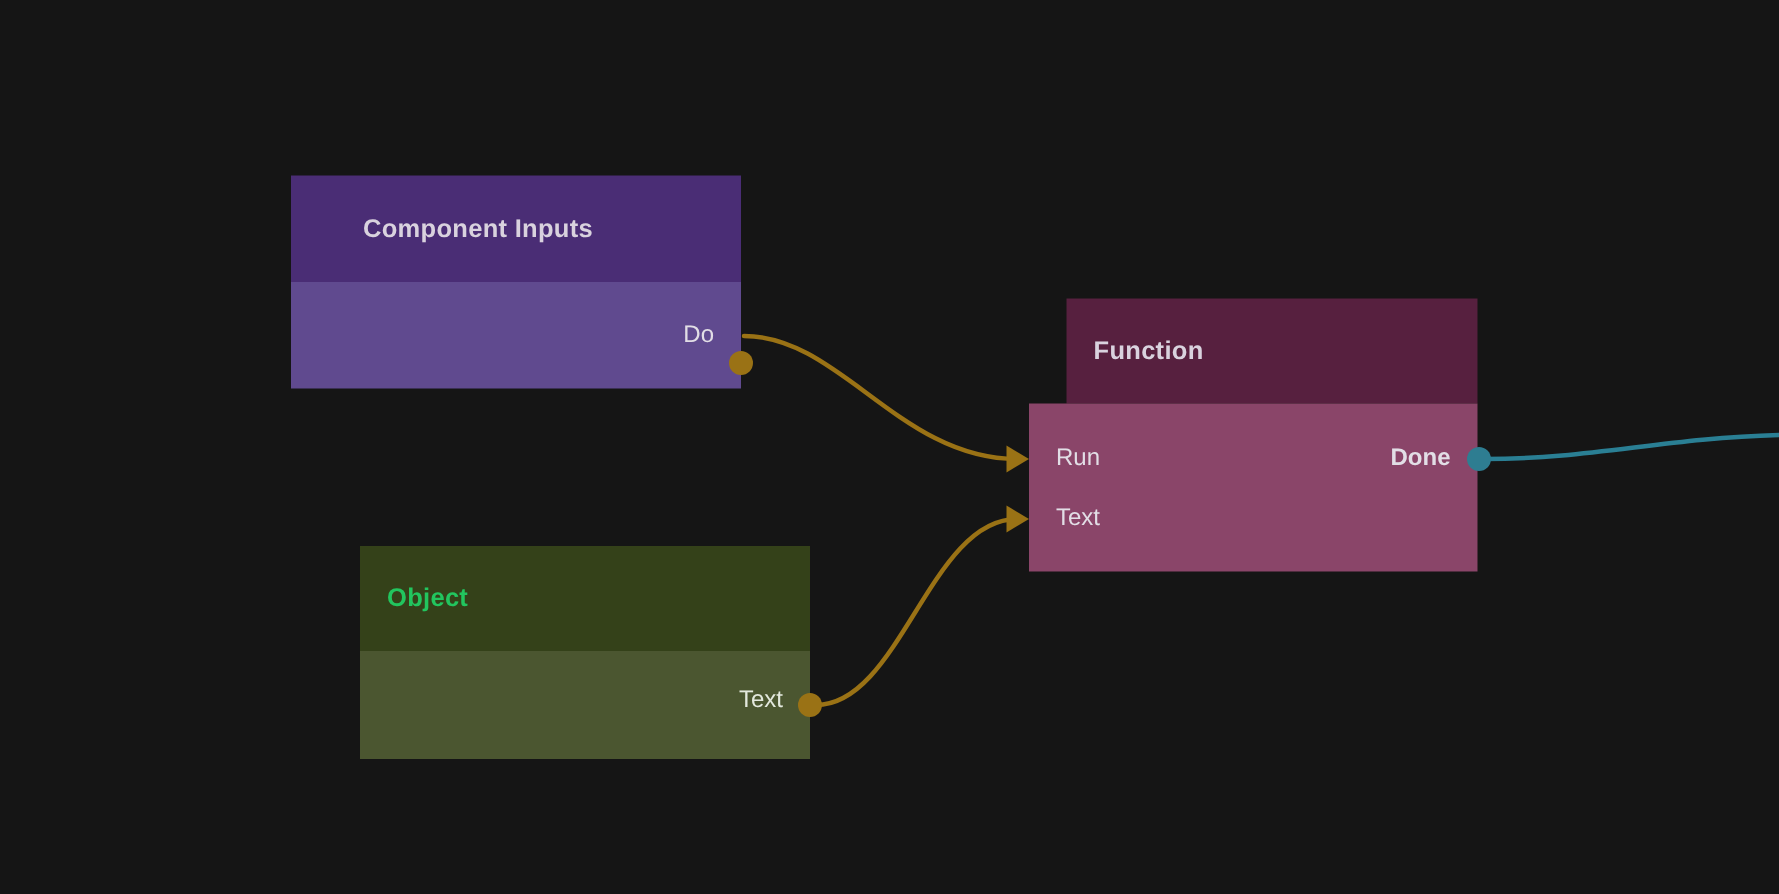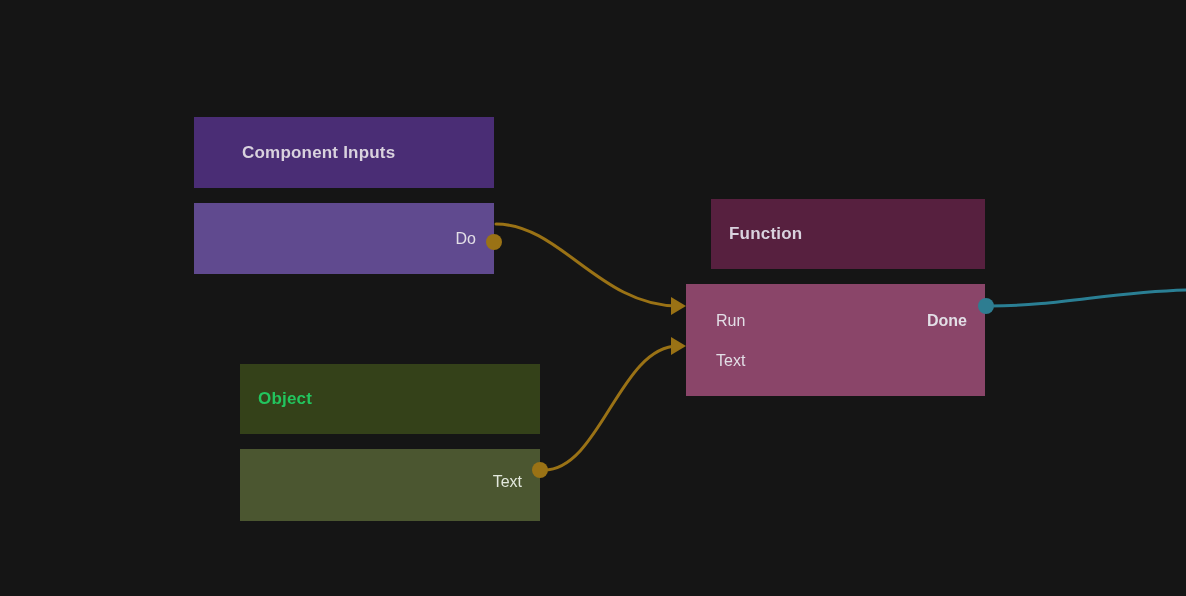--- a/index.html
+++ b/index.html
@@ -42,21 +42,20 @@
     padding: 0 18px;
     font-size: 17px;
     font-weight: bold;
     letter-spacing: 0.2px;
     color: #d9d2de;
     white-space: nowrap;
   }
   .node-body {
     box-sizing: border-box;
     position: relative;
-    margin-top: 15px;
   }
 
   
   .port-row {
     position: absolute;
     left: 0;
     right: 0;
     height: 26px;
     display: flex;
     align-items: center;
@@ -66,21 +65,21 @@
     color: #e2dee6;
     white-space: nowrap;
     line-height: 1;
   }
   .port-row.out {
     justify-content: flex-end;
     padding-right: 18px;
   }
   .port-row.in {
     justify-content: flex-start;
-    padding-left: 30px;
+    padding-left: 18px;
   }
 
   
   .port-dot {
     position: absolute;
     width: 16px;
     height: 16px;
     border-radius: 50%;
     z-index: 4;
   }

